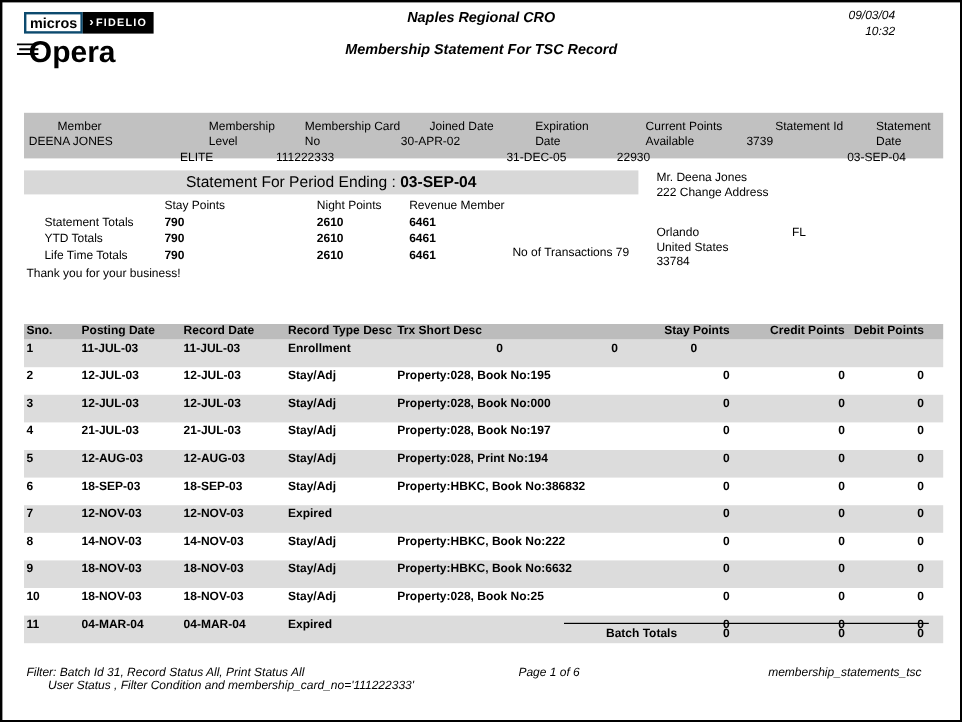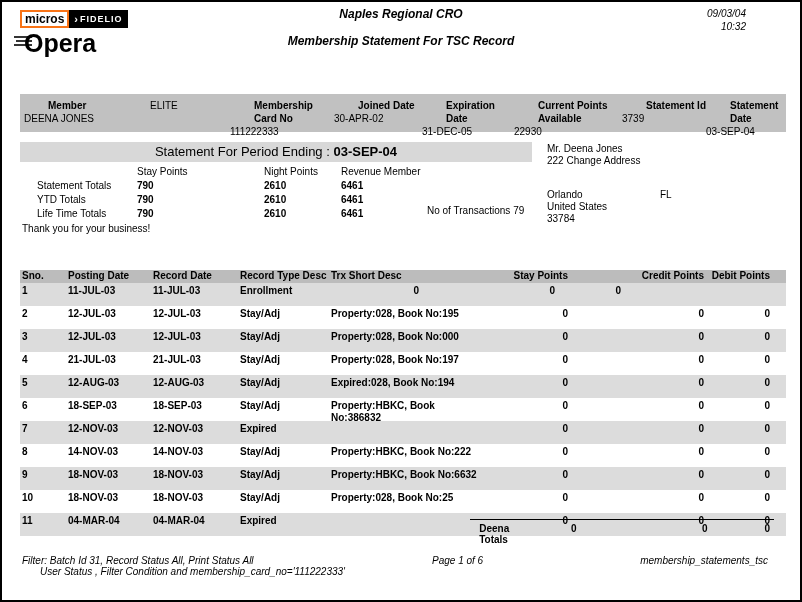--- a/index.html
+++ b/index.html
@@ -7,31 +7,31 @@
     position:relative;
     width:798px;height:598px;
     border:2px solid #000;
     background:#fff;
     font-family:"Liberation Sans", sans-serif;
     color:#000;
     overflow:hidden;
   }
   
   .logo-micros{position:absolute;left:18px;top:8px;display:flex;align-items:stretch;}
-  .micros-box{background:#fff;border:2px solid #f97316;font-weight:bold;font-size:12px;padding:0 3px;line-height:14px;}
+  .micros-box{background:#fff;border:2px solid #0c4a6e;font-weight:bold;font-size:12px;padding:0 3px;line-height:14px;}
   .fidelio-box{background:#000;color:#fff;font-weight:bold;font-size:9px;padding:0 5px;display:flex;align-items:center;letter-spacing:1px;}
   .fidelio-arrow{margin-right:2px;font-size:11px;letter-spacing:0;}
   .logo-opera{position:absolute;left:12px;top:26px;}
   .hdr-title{position:absolute;left:0;top:5px;width:100%;text-align:center;font-size:12px;font-weight:bold;font-style:italic;}
   .hdr-subtitle{position:absolute;left:0;top:32px;width:100%;text-align:center;font-size:12px;font-weight:bold;font-style:italic;}
   .hdr-datetime{position:absolute;right:54px;top:5px;text-align:right;font-size:10px;font-style:italic;line-height:13px;}
   
   .member-band{position:absolute;left:18px;top:92px;width:766px;height:38px;background:#c1c1c1;display:flex;}
   .m-col{padding-top:5px;font-size:10px;line-height:13px;}
-  .m-col .lbl{font-weight:bold;padding-left:24px;}
+  .m-col .lbl{font-weight:normal;padding-left:24px;}
   .m-col .val{font-weight:normal;}
   .m-c0{width:126px;padding-left:4px;}
   .m-c1{width:80px;}.m-c2{width:104px;}.m-c3{width:88px;}
   .m-c4{width:92px;}.m-c5{width:108px;}.m-c6{width:84px;}.m-c7{flex:1;}
   
   .period-band{position:absolute;left:18px;top:140px;width:512px;height:20px;background:#d8d8d8;text-align:center;font-size:13px;line-height:20px;}
   .period-band .pv{font-weight:bold;}
   .totals{position:absolute;left:18px;top:163px;width:540px;font-size:10px;}
   .t-row{display:flex;height:14px;line-height:13px;}
   .t-lbl{width:117px;padding-left:17px;box-sizing:border-box;}
@@ -45,21 +45,21 @@
   .dtable{position:absolute;left:18px;top:236px;width:766px;font-size:10px;margin-top:32px;}
   .thead{display:flex;background:#bcbcbc;height:13px;line-height:12px;font-weight:bold;padding-left:2px;padding-right:16px;box-sizing:border-box;}
   .trow{display:flex;height:23px;line-height:12px;font-weight:bold;padding-left:2px;padding-right:16px;box-sizing:border-box;padding-top:2px;}
   .trow.odd{background:#dcdcdc;}
   .c-sno{width:46px;}
   .c-post{width:85px;}
   .c-rec{width:87px;}
   .c-type{width:91px;}
   .c-trx{flex:1;}
   .c-stay{width:88px;text-align:right;}
-  .c-credit{width:96px;text-align:right;padding-left:40px;}
+  .c-credit{width:96px;text-align:right;}
   .c-debit{width:66px;text-align:right;}
   
   .pt-line{position:absolute;left:468px;top:517px;width:304px;border-top:1px solid #000;}
   .pt-row{position:absolute;left:18px;top:521px;width:766px;display:flex;font-size:10px;font-weight:bold;padding-left:2px;padding-right:16px;box-sizing:border-box;}
   .pt-spacer{width:483px;}
   .pt-label{width:62px;}
   .pt-stay{width:41px;text-align:right;}
   
   .foot-filter{position:absolute;left:20px;top:553px;font-size:10px;font-style:italic;line-height:11px;}
   .foot-filter .l2{padding-left:18px;}
@@ -92,20 +92,21 @@
     <div>09/03/04</div>
     <div>10:32</div>
   </div>
 
   <div class="member-band">
     <div class="m-col m-c0">
       <div class="lbl">Member</div>
       <div class="val">DEENA JONES</div>
     </div>
     <div class="m-col m-c1">
+      <div class="lbl">Membership Level</div>
       <div class="val">ELITE</div>
     </div>
     <div class="m-col m-c2">
       <div class="lbl">Membership Card No</div>
       <div class="val">111222333</div>
     </div>
     <div class="m-col m-c3">
       <div class="lbl">Joined Date</div>
       <div class="val">30-APR-02</div>
     </div>
@@ -220,21 +221,21 @@
         <span class="c-trx">Property:028, Book No:197</span>
         <span class="c-stay">0</span>
         <span class="c-credit">0</span>
         <span class="c-debit">0</span>
     </div>
     <div class="trow odd">
       <span class="c-sno">5</span>
         <span class="c-post">12-AUG-03</span>
         <span class="c-rec">12-AUG-03</span>
         <span class="c-type">Stay/Adj</span>
-        <span class="c-trx">Expired:028, Book No:194</span>
+        <span class="c-trx">Property:028, Print No:194</span>
         <span class="c-stay">0</span>
         <span class="c-credit">0</span>
         <span class="c-debit">0</span>
     </div>
     <div class="trow">
       <span class="c-sno">6</span>
         <span class="c-post">18-SEP-03</span>
         <span class="c-rec">18-SEP-03</span>
         <span class="c-type">Stay/Adj</span>
         <span class="c-trx">Property:HBKC, Book No:386832</span>
@@ -290,21 +291,21 @@
         <span class="c-trx"></span>
         <span class="c-stay">0</span>
         <span class="c-credit">0</span>
         <span class="c-debit">0</span>
     </div>
   </div>
 
   <div class="pt-line"></div>
   <div class="pt-row">
     <span class="pt-spacer"></span>
-    <span class="pt-label">Deena Totals</span>
+    <span class="pt-label">Batch Totals</span>
     <span class="pt-stay">0</span>
     <span class="c-credit">0</span>
     <span class="c-debit">0</span>
   </div>
 
   <div class="foot-filter">
     <div>Filter: Batch Id 31, Record Status All, Print Status All</div>
     <div class="l2">User Status , Filter Condition and membership_card_no='111222333'</div>
   </div>
   <div class="foot-page">Page 1 of 6</div>

